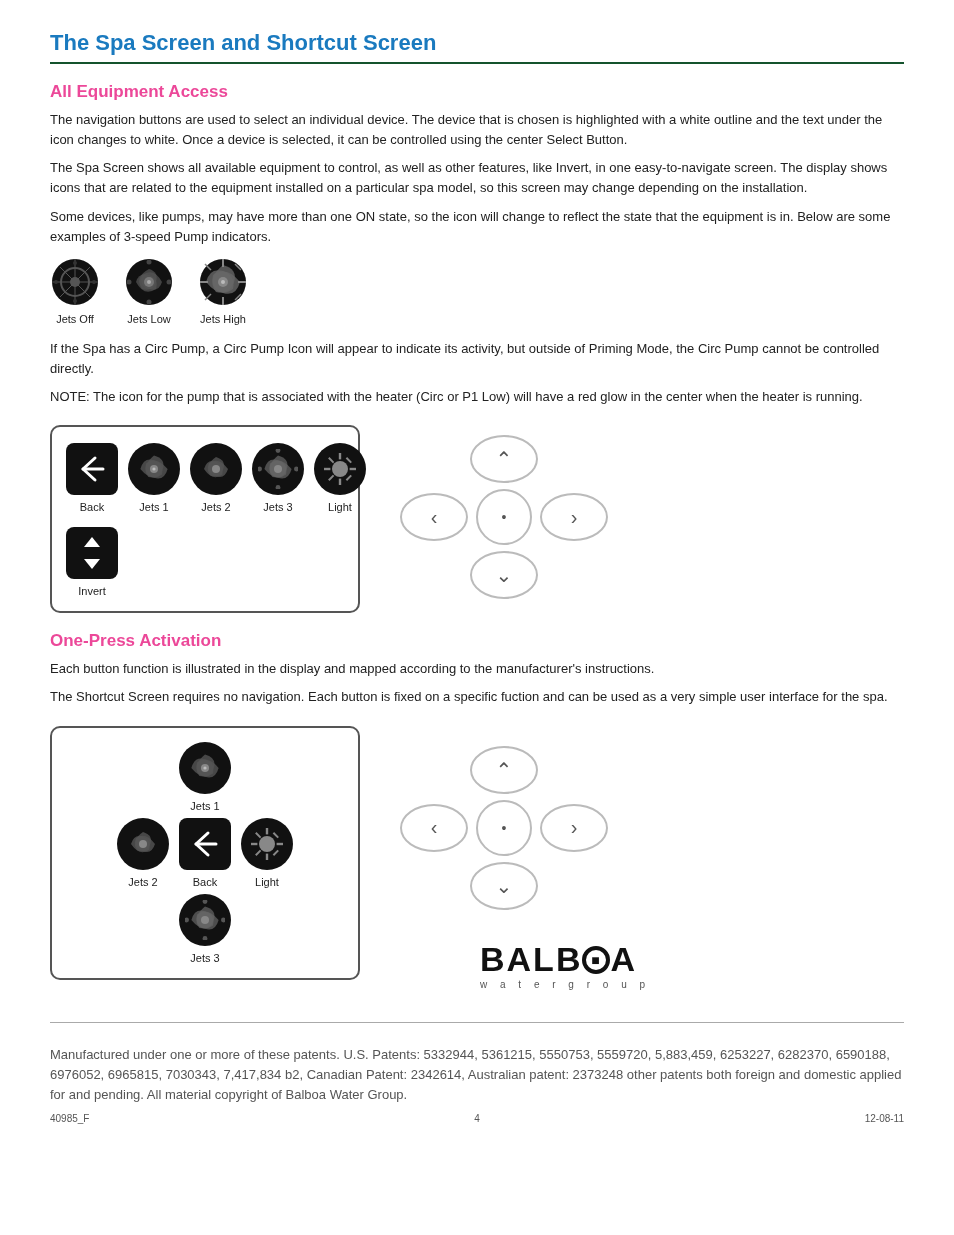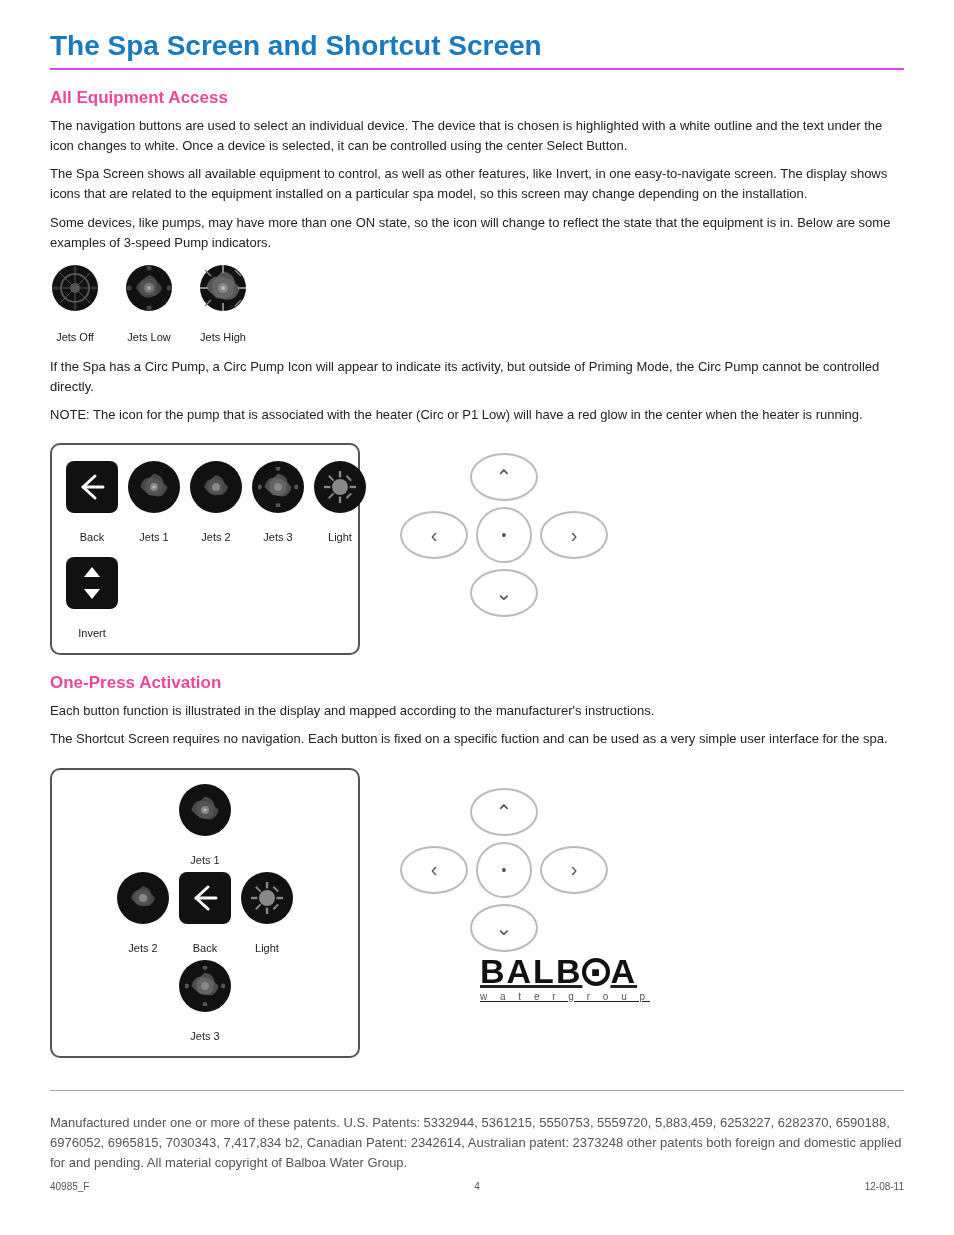--- a/index.html
+++ b/index.html
@@ -7,24 +7,24 @@
       font-family: Arial, sans-serif;
       font-size: 13px;
       background: #fff;
       color: #222;
       width: 954px;
       min-height: 1235px;
       padding: 30px 50px 20px 50px;
     }
 
     h1 {
-      font-size: 28px;
+      font-size: 22px;
       font-weight: bold;
       color: #1a7abf;
-      border-bottom: 2px solid #d946ef;
+      border-bottom: 2px solid #14532d;
       padding-bottom: 6px;
       margin-bottom: 18px;
     }
 
     h2 {
       font-size: 17px;
       font-weight: bold;
       color: #ec4899;
       margin-bottom: 8px;
     }
@@ -41,21 +41,21 @@
     .pump-icons {
       display: flex;
       align-items: flex-start;
       gap: 24px;
       margin: 10px 0 14px 0;
     }
     .icon-item {
       display: flex;
       flex-direction: column;
       align-items: center;
-      gap: 16px;
+      gap: 4px;
     }
     .icon-item span {
       font-size: 11px;
       color: #222;
     }
 
     
     .diagram-row {
       display: flex;
       gap: 40px;
@@ -470,21 +470,21 @@
       <div class="nav-row">
         <div class="nav-btn">‹</div>
         <div class="nav-btn-center">•</div>
         <div class="nav-btn">›</div>
       </div>
       <div class="nav-row">
         <div class="nav-btn">⌄</div>
       </div>
     </div>
 
-    <div style="margin-left: 80px; text-decoration: underline;">
+    <div style="margin-top: 30px; margin-left: 80px;">
       <div style="font-size: 34px; font-weight: 900; letter-spacing: 2px; color: #111; font-family: Arial Black, sans-serif;">
         BALB<span style="display:inline-block; position:relative;"><span style="display:inline-block; width:28px; height:28px; border-radius:50%; border: 4px solid #111; background:#fff; vertical-align:middle; position:relative; top:-2px; text-align:center; line-height:20px; font-size:14px;">■</span></span>A
       </div>
       <div style="font-size: 10px; letter-spacing: 5px; color: #555; text-transform: lowercase; font-family: Arial, sans-serif;">w a t e r   g r o u p</div>
     </div>
   </div>
 </div>
 
 <div class="footer">
   <p>Manufactured under one or more of these patents.  U.S. Patents: 5332944, 5361215, 5550753, 5559720, 5,883,459, 6253227, 6282370, 6590188, 6976052, 6965815, 7030343, 7,417,834 b2, Canadian Patent: 2342614, Australian patent: 2373248 other patents both foreign and domestic applied for and pending.  All material copyright of Balboa Water Group.</p>

